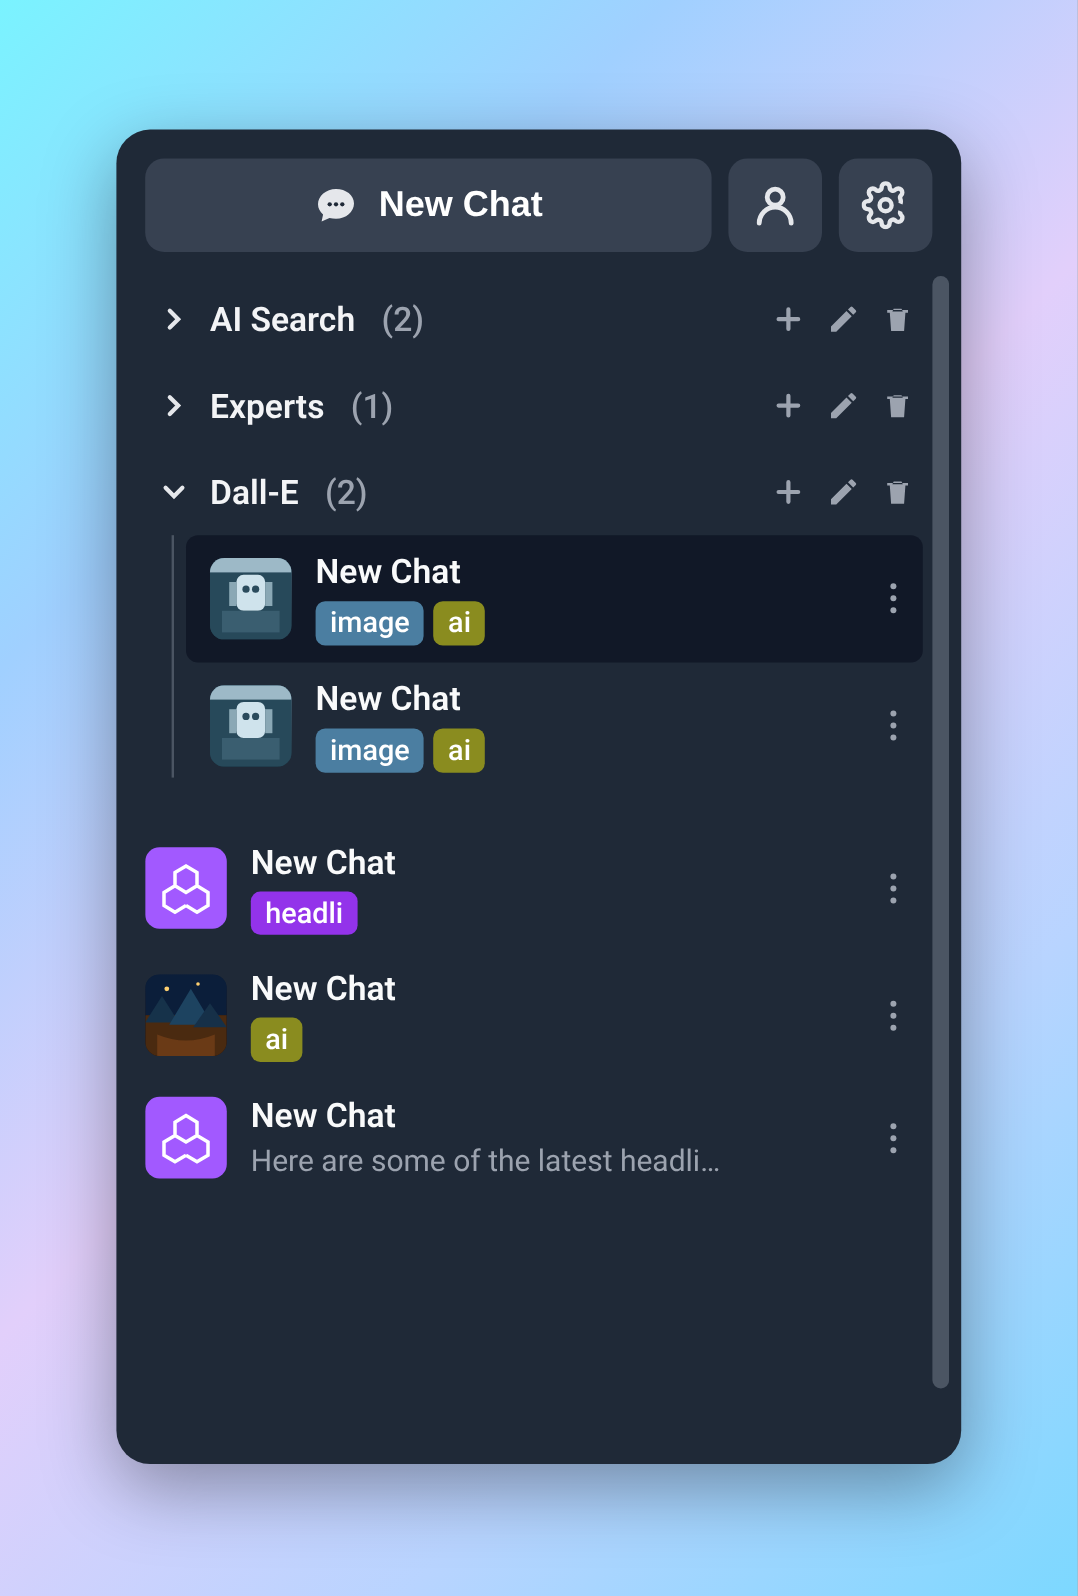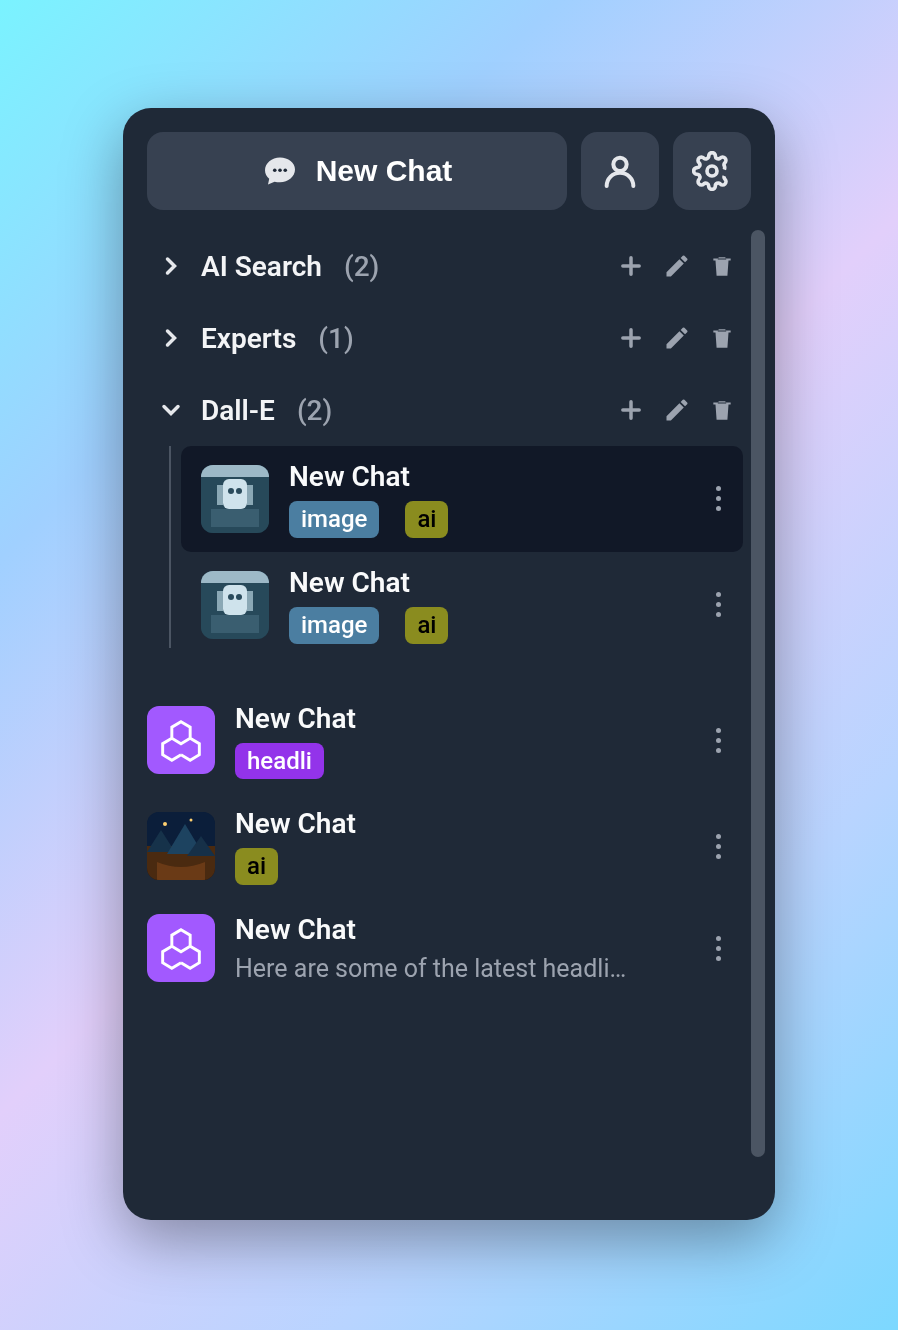--- a/index.html
+++ b/index.html
@@ -6,21 +6,21 @@
     html, body { width: 898px; height: 1330px; overflow: hidden; }
     body {
       background: linear-gradient(135deg, #7af3ff 0%, #a0d0ff 25%, #e2cffb 50%, #b8d4ff 75%, #7cd8ff 100%);
       font-family: -apple-system, BlinkMacSystemFont, "Segoe UI", Roboto, sans-serif;
       display: flex;
       align-items: flex-start;
       justify-content: center;
     }
     .panel {
       margin-top: 108px;
-      width: 652px;
+      width: 704px;
       height: 1112px;
       background: #1f2937;
       border-radius: 28px;
       box-shadow: 0 20px 60px rgba(0,0,0,0.35);
       padding: 24px 10px 24px 24px;
       display: flex;
       flex-direction: column;
       position: relative;
     }
     
@@ -111,27 +111,27 @@
       width: 68px; height: 68px; border-radius: 12px;
       display: flex; align-items: center; justify-content: center;
       flex-shrink: 0;
     }
     .avatar.robot { background: linear-gradient(180deg,#5b7f93,#1b3846); position:relative; overflow:hidden; }
     .avatar.openai { background: #a259ff; }
     .avatar.fantasy { background: linear-gradient(180deg,#0b1e3a,#2a1208); position:relative; overflow:hidden; }
     .chat-text { flex: 1; display: flex; flex-direction: column; gap: 8px; min-width:0; }
     .chat-title { color: #f9fafb; font-size: 28px; font-weight: 600; }
     .chat-sub { color: #9ca3af; font-size: 25px; white-space: nowrap; overflow:hidden; text-overflow: ellipsis; }
-    .tag-row { display: flex; gap: 26px; }
+    .tag-row { display: flex; gap: 8px; }
     .tag {
       padding: 4px 12px; border-radius: 8px;
       font-size: 24px; font-weight: 500; line-height: 1.2;
     }
     .tag-blue   { background: #4b7ea1; color: #fff; }
-    .tag-olive  { background: #8a8c1f; color: #000000; }
+    .tag-olive  { background: #8a8c1f; color: #ffffff; }
     .tag-purple { background: #9333ea; color: #fff; }
     .more-btn { display:flex; flex-direction:column; gap:5px; padding:10px; cursor:pointer; }
     .more-btn span { width:5px; height:5px; background:#9ca3af; border-radius:50%; }
     
     .root-chats .chat-item { margin-left: 0; padding-left: 0; }
   </style>
 </head>
 <body>
 
 <div class="panel">

